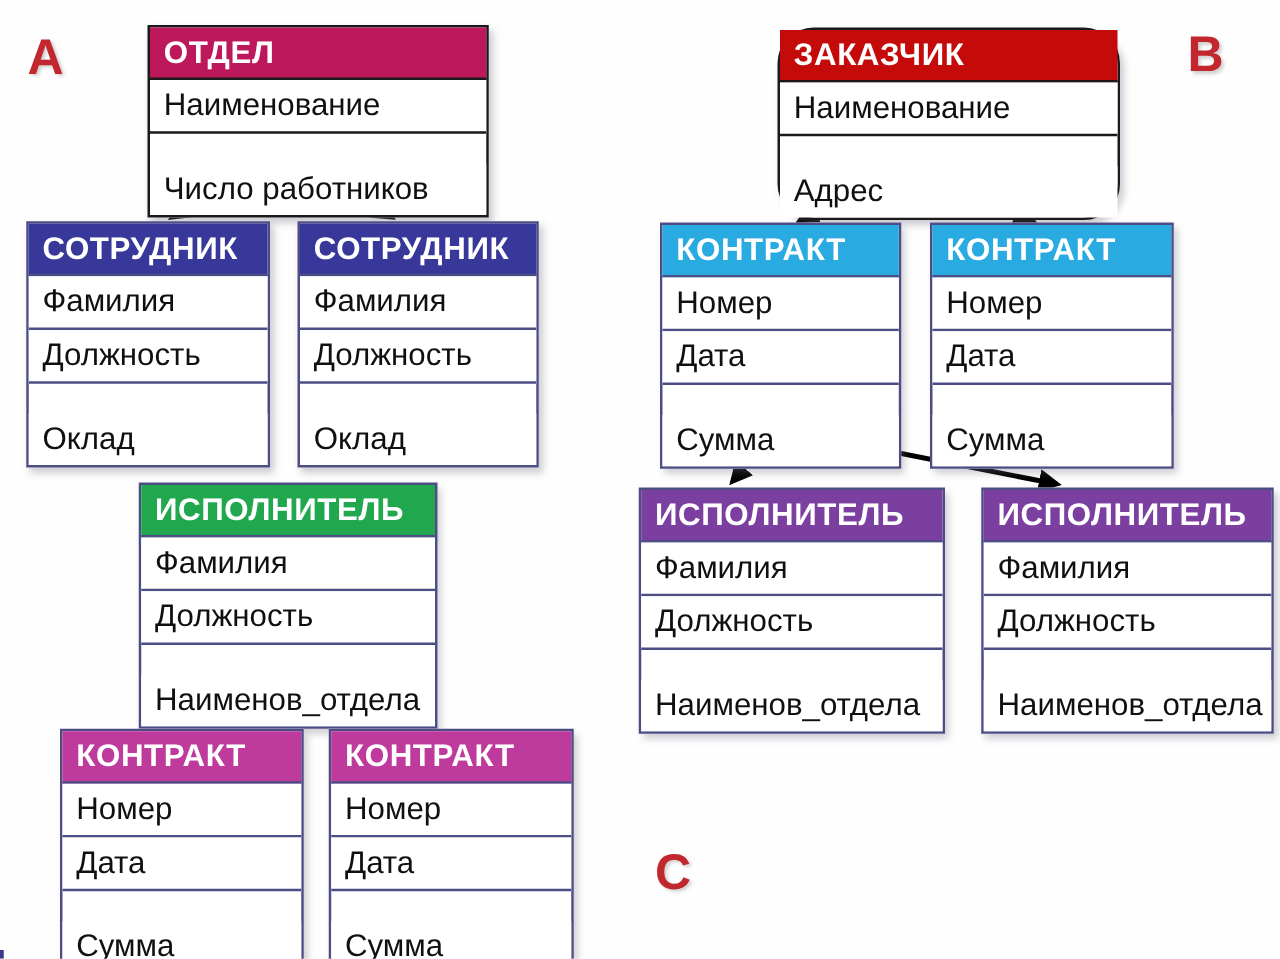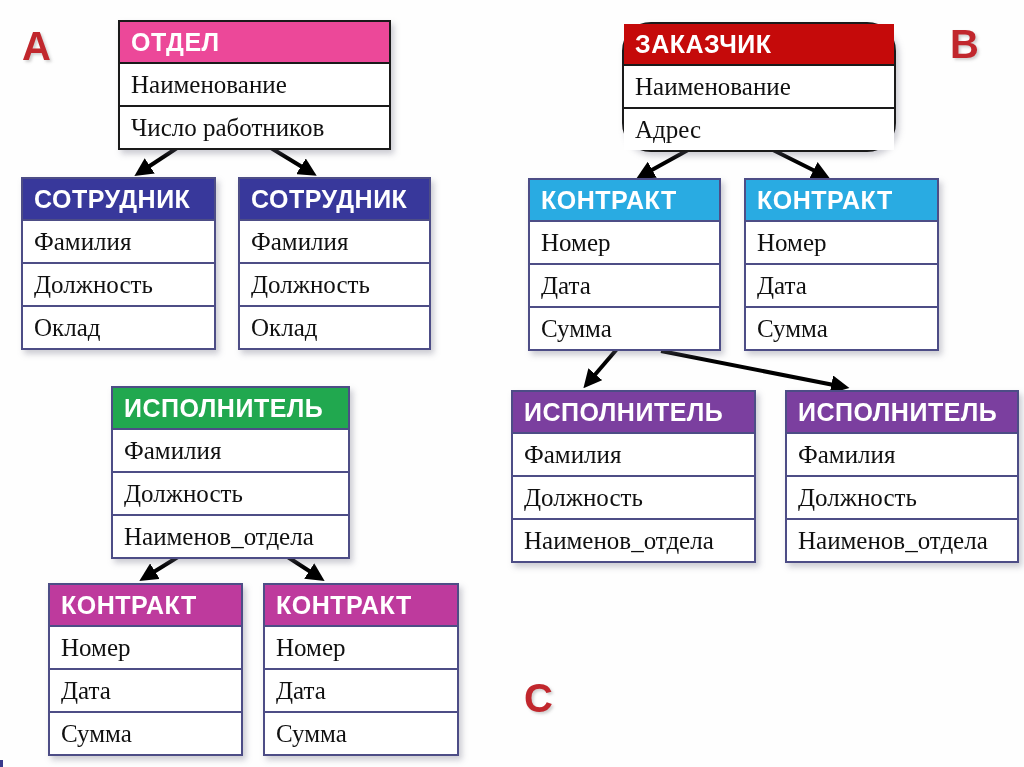--- a/index.html
+++ b/index.html
@@ -21,23 +21,22 @@
     height:40px;display:flex;align-items:center;
     padding:0 11px;color:#FFFFFF;font-weight:bold;font-size:25px;
     border-bottom:2px solid var(--bc,#4D4D86);
     letter-spacing:.5px;
   }
   .row{
     height:41px;display:flex;align-items:center;
     padding:0 11px;color:#101010;font-size:25px;
     border-bottom:2px solid var(--bc,#4D4D86);
     background:#FFFFFF;
-    font-family:Liberation Serif, serif;
   }
-  .row:last-child{border-bottom:none;}
+  .row:last-child{border-bottom:none;margin-top:24px;}
 
   
   .pos0 {left:118px;top:20px; width:273px;}
   .pos1 {left:21px; top:177px;width:195px;}
   .pos2 {left:238px;top:177px;width:193px;}
   .pos3 {left:622px;top:22px; width:274px;border-radius:29px;}
   .pos4 {left:528px;top:178px;width:193px;}
   .pos5 {left:744px;top:178px;width:195px;}
   .pos6 {left:111px;top:386px;width:239px;}
   .pos7 {left:511px;top:390px;width:245px;}
@@ -81,21 +80,21 @@
       <line x1="271" y1="148" x2="312" y2="173" stroke="#000000" stroke-width="4" marker-end="url(#ah)"></line>
       <line x1="688" y1="150" x2="641" y2="176" stroke="#000000" stroke-width="4" marker-end="url(#ah)"></line>
       <line x1="773" y1="150" x2="825" y2="176" stroke="#000000" stroke-width="4" marker-end="url(#ah)"></line>
       <line x1="617" y1="349" x2="587" y2="384" stroke="#000000" stroke-width="4" marker-end="url(#ah)"></line>
       <line x1="661" y1="351" x2="844" y2="387" stroke="#000000" stroke-width="4" marker-end="url(#ah)"></line>
       <line x1="186" y1="552" x2="144" y2="578" stroke="#000000" stroke-width="4" marker-end="url(#ah)"></line>
       <line x1="280" y1="552" x2="320" y2="578" stroke="#000000" stroke-width="4" marker-end="url(#ah)"></line>
     </svg>
 
   <div class="tbl pos0" style="--bc: #1A1A1A;">
-    <div class="hdr" style="background-color: #ec4899;">ОТДЕЛ</div>
+    <div class="hdr" style="background-color: #be185d;">ОТДЕЛ</div>
     <div class="row">Наименование</div>
     <div class="row">Число работников</div>
   </div>
 
   <div class="tbl pos1" style="--bc: #4D4D86;">
     <div class="hdr" style="background-color: rgb(56, 56, 155);">СОТРУДНИК</div>
     <div class="row">Фамилия</div>
     <div class="row">Должность</div>
     <div class="row">Оклад</div>
   </div>

